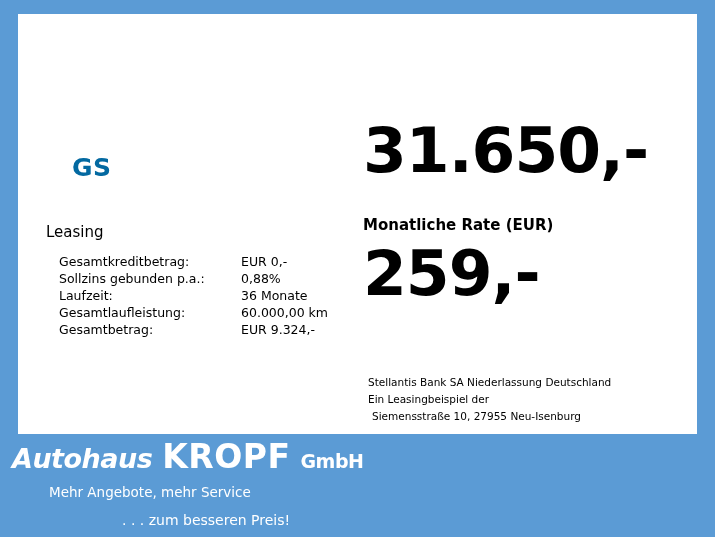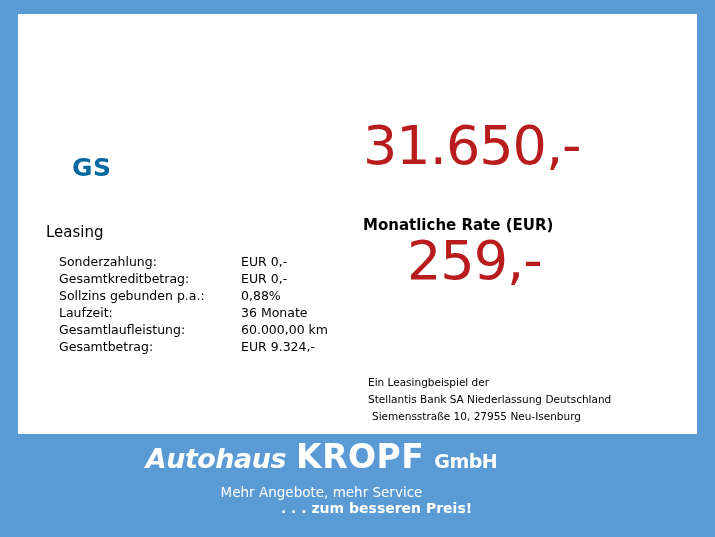--- a/index.html
+++ b/index.html
@@ -65,49 +65,48 @@
 
   
   .price-label {
     position: absolute;
     font-size: 15px;
     font-weight: bold;
     color: #000;
   }
   .price-value {
     position: absolute;
-    font-size: 54px;
-    font-weight: normal;
-    color: #b91c1c;
+    font-size: 63px;
+    font-weight: bold;
+    color: #000000;
     letter-spacing: -1px;
   }
   #kaufpreis-label { left: 350px; top: 71px; }
   #kaufpreis-value { left: 345px; top: 100px; }
   #rate-label { left: 345px; top: 202px; text-align: right; }
-  #rate-value { left: 345px; top: 215px; margin-left: 44px; }
+  #rate-value { left: 345px; top: 223px; }
 
   .fineprint {
     position: absolute;
     left: 350px;
     top: 360px;
     width: 320px;
     font-size: 10.5px;
     color: #000;
     line-height: 17px;
   }
   .fineprint .indent1 { padding-left: 4px; }
   .fineprint .spacer { height: 10px; }
 
   
   .footer {
     position: absolute;
-    left: 0;
+    left: 12px;
     top: 440px;
     width: 643px;
-    text-align: center;
   }
   .dealer-line {
     font-size: 30px;
     color: #ffffff;
     font-weight: bold;
     letter-spacing: -0.5px;
     line-height: 34px;
   }
   .dealer-autohaus {
     font-style: italic;
@@ -120,45 +119,42 @@
     letter-spacing: 0.5px;
   }
   .dealer-gmbh {
     font-size: 19px;
     font-weight: bold;
   }
   .slogan1 {
     margin-top: 6px;
     font-size: 13.5px;
     color: #ffffff;
+    margin-left: 37px;
   }
   .slogan2 {
-    margin-top: 0;
+    margin-top: 12px;
     font-size: 14px;
-    font-weight: bold;
+    font-weight: normal;
     color: #ffffff;
     padding-left: 110px;
   }
 </style>
 </head>
 <body>
 
 <div class="page">
   <div class="card">
 
     <div class="model-title">GS</div>
 
     <div class="leasing-heading">Leasing</div>
 
     <table class="spec-table">
       <tbody>
-        <tr>
-          <td class="label">Sonderzahlung:</td>
-          <td class="value">EUR 0,-</td>
-        </tr>
         <tr>
           <td class="label">Gesamtkreditbetrag:</td>
           <td class="value">EUR 0,-</td>
         </tr>
         <tr>
           <td class="label">Sollzins gebunden p.a.:</td>
           <td class="value">0,88%</td>
         </tr>
         <tr>
           <td class="label">Laufzeit:</td>
@@ -174,22 +170,22 @@
         </tr>
       </tbody>
     </table>
 
     <div class="price-value" id="kaufpreis-value">31.650,-</div>
 
     <div class="price-label" id="rate-label">Monatliche Rate (EUR)</div>
     <div class="price-value" id="rate-value">259,-</div>
 
     <div class="fineprint">
+      <div>Stellantis Bank SA Niederlassung Deutschland</div>
       <div>Ein Leasingbeispiel der</div>
-      <div>Stellantis Bank SA Niederlassung Deutschland</div>
       <div class="indent1">Siemensstraße 10, 27955 Neu-Isenburg</div>
       <div class="spacer"></div>
     </div>
 
   </div>
 
   <div class="footer">
     <div class="dealer-line">
       <span class="dealer-autohaus">Autohaus</span>
       <span class="dealer-kropf">KROPF</span>

